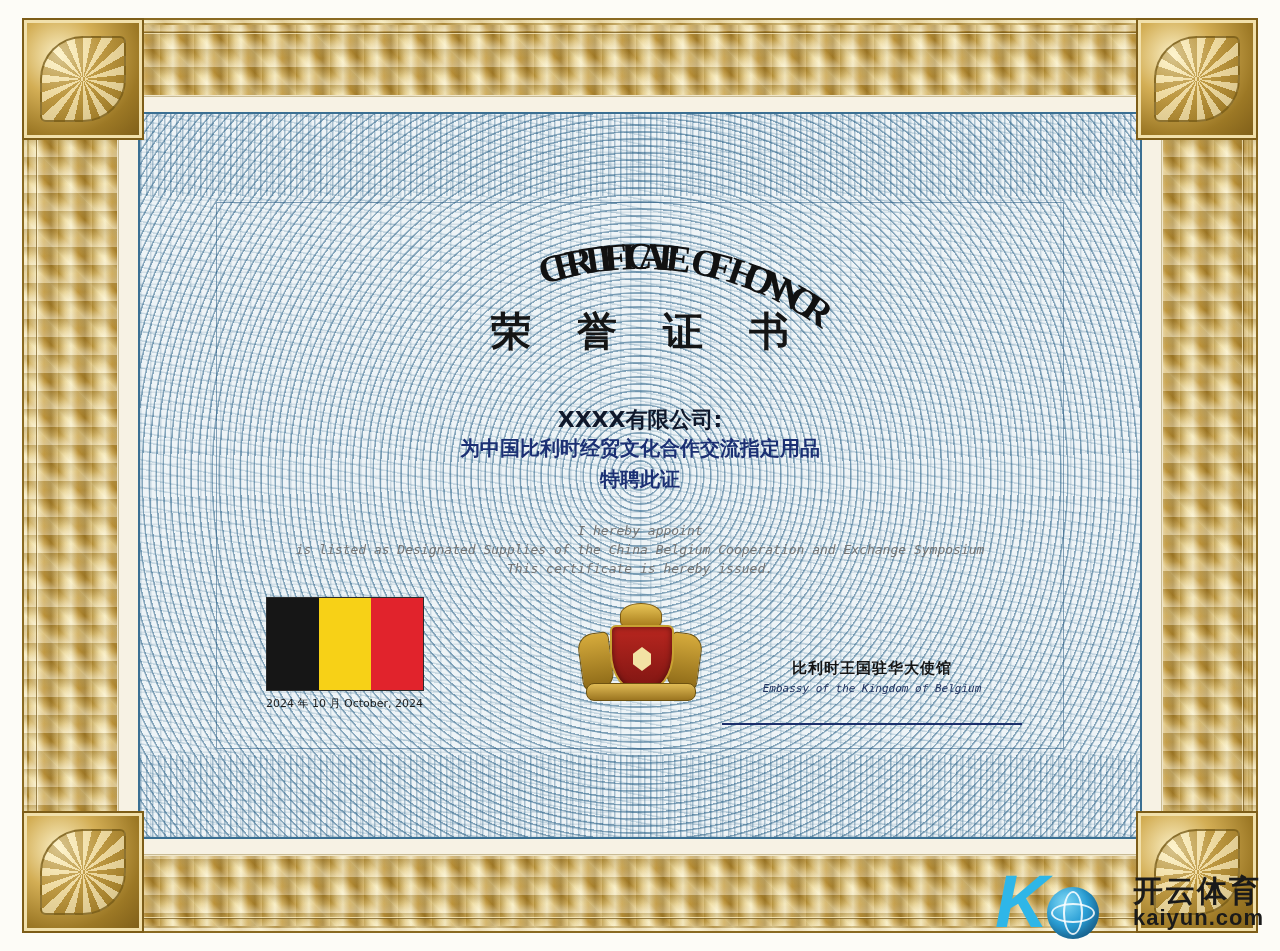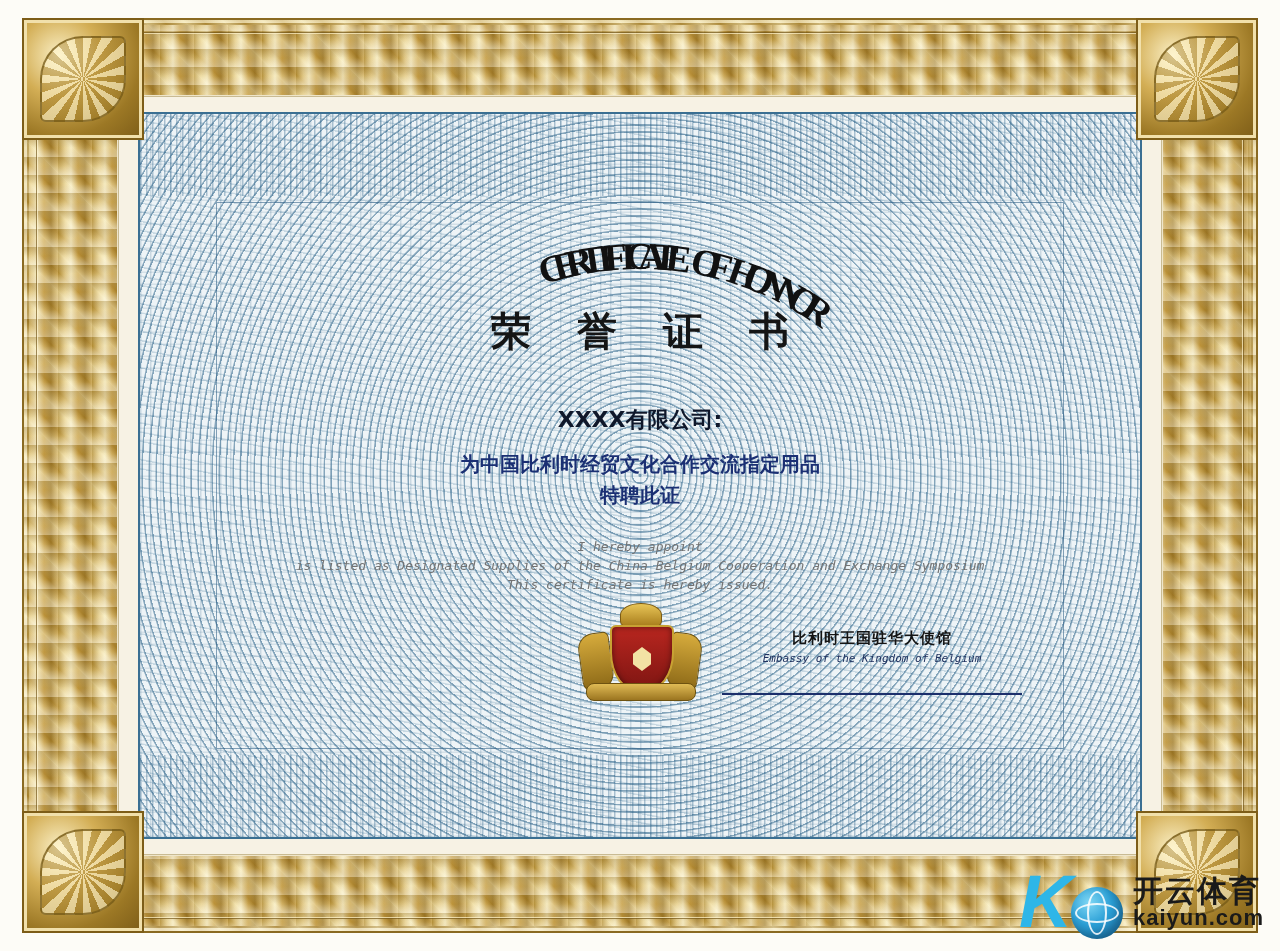--- a/index.html
+++ b/index.html
@@ -179,21 +179,20 @@
   }
 
   .company {
     margin-top: 46px;
     font-family: "DejaVu Sans", sans-serif;
     font-weight: bold;
     font-size: 22px;
     color: #0f172a;
   }
   .line2 {
-    margin-top: 16px;
     font-family: "DejaVu Sans", sans-serif;
     font-weight: bold;
     font-size: 20px;
     color: #1a2f73;
   }
   .line3 {
     margin-top: 4px;
     font-family: "DejaVu Sans", sans-serif;
     font-weight: bold;
     font-size: 20px;
@@ -294,21 +293,21 @@
     bottom: 2px;
     width: 108px; height: 16px;
     background: linear-gradient(180deg, #e0bb55, #9b7520);
     border: 1px solid #6d5210;
     border-radius: 8px;
   }
 
   .signature {
     position: absolute;
     right: 118px;
-    bottom: 38px;
+    bottom: 8px;
     width: 300px;
     text-align: center;
   }
   .sig-cn {
     font-family: "DejaVu Sans", sans-serif;
     font-weight: bold;
     font-size: 15px;
     color: #141414;
     letter-spacing: 1px;
   }
@@ -362,21 +361,21 @@
   .wm-ball::after {
     content: "";
     position: absolute;
     left: 50%; top: 50%;
     border: 2px solid rgba(255,255,255,.85);
     border-radius: 50%;
     transform: translate(-50%, -50%);
   }
   .wm-ball::before { width: 40px; height: 16px; }
   .wm-ball::after  { width: 16px; height: 40px; }
-  .wm-text { line-height: 1.05; }
+  .wm-text { line-height: 1.05; margin-left: 24px; }
   .wm-cn {
     font-family: "DejaVu Sans", sans-serif;
     font-weight: bold;
     font-size: 30px;
     color: #1a1a1a;
     letter-spacing: 2px;
   }
   .wm-en {
     font-family: "Liberation Sans", sans-serif;
     font-weight: bold;
@@ -437,20 +436,28 @@
 
       <div class="en-block">
         <div>I hereby appoint</div>
         <div>is listed as Designated Supplies of the China Belgium Cooperation and Exchange Symposium</div>
         <div>This certificate is hereby issued.</div>
       </div>
     </div>
 
     <div class="bottom-row">
 
+      <div class="flag-wrap">
+        <div class="flag">
+          <div class="band black"></div>
+          <div class="band yellow"></div>
+          <div class="band red"></div>
+        </div>
+        <div class="date-line">2024 年 10 月 October, 2024</div>
+      </div>
 
       <div class="seal">
         <div class="crown"></div>
         <div class="lion-l"></div>
         <div class="lion-r"></div>
         <div class="crest-body"></div>
         <div class="ribbon"></div>
       </div>
 
       <div class="signature">

